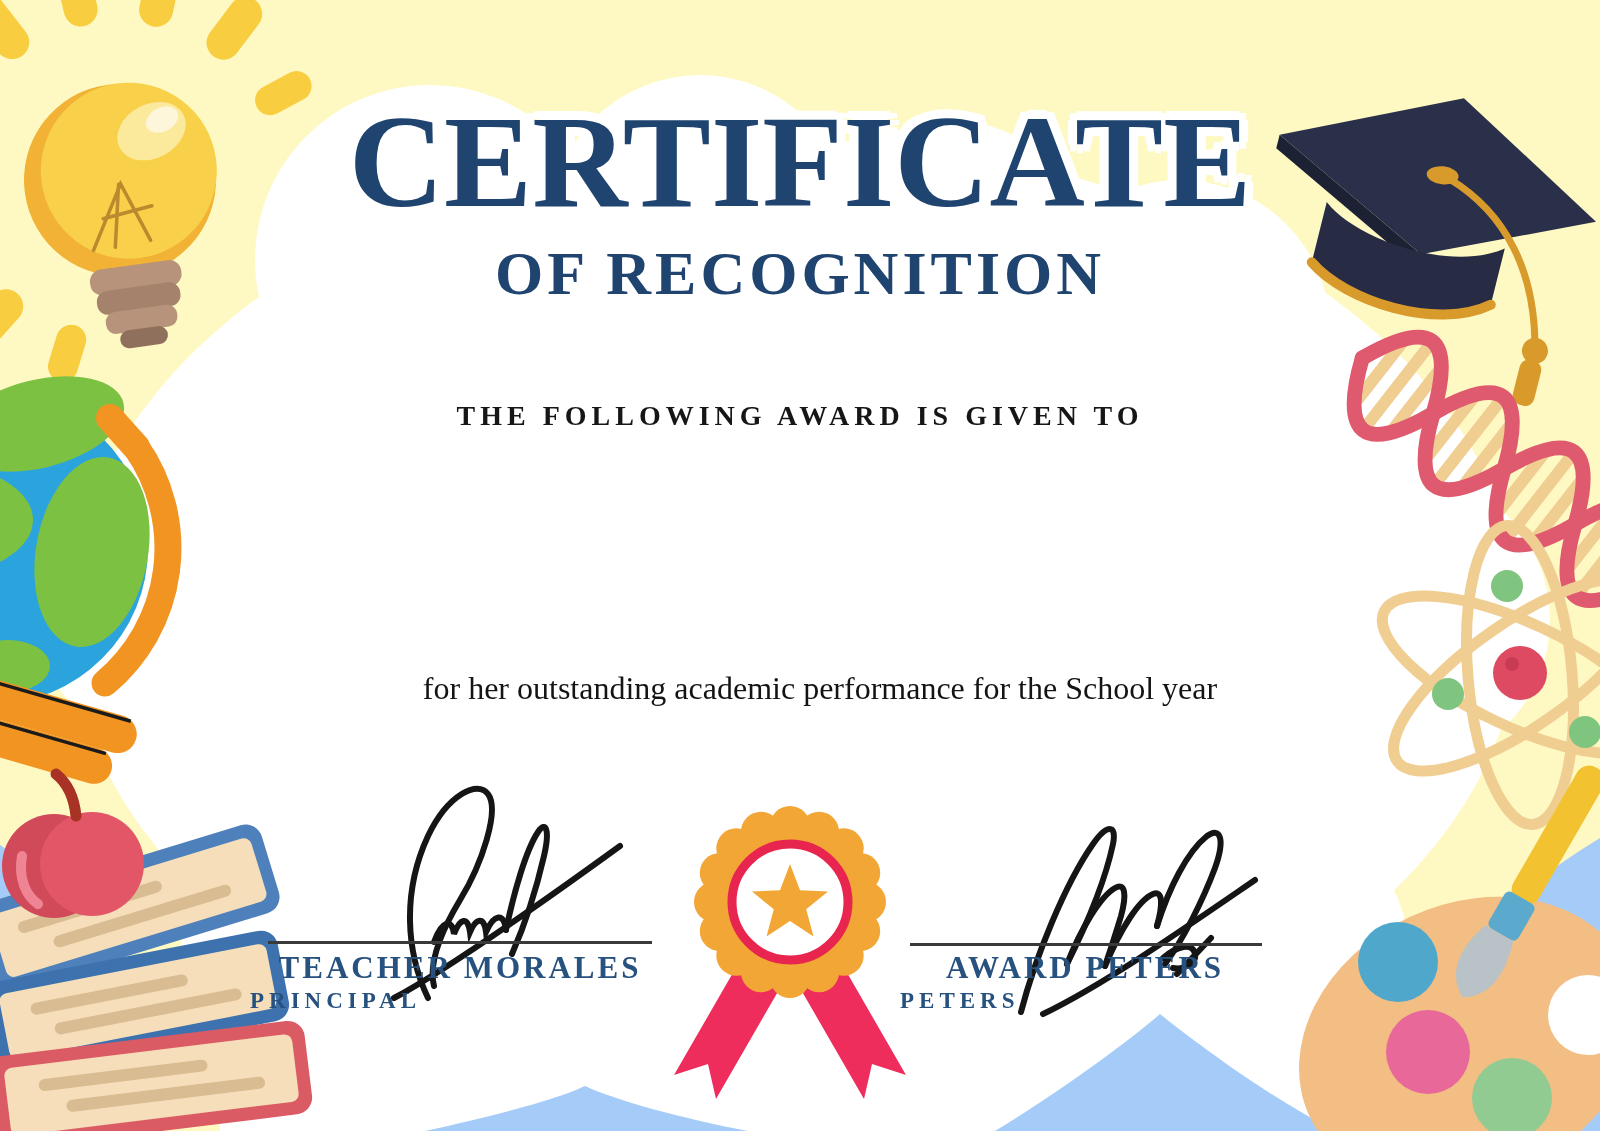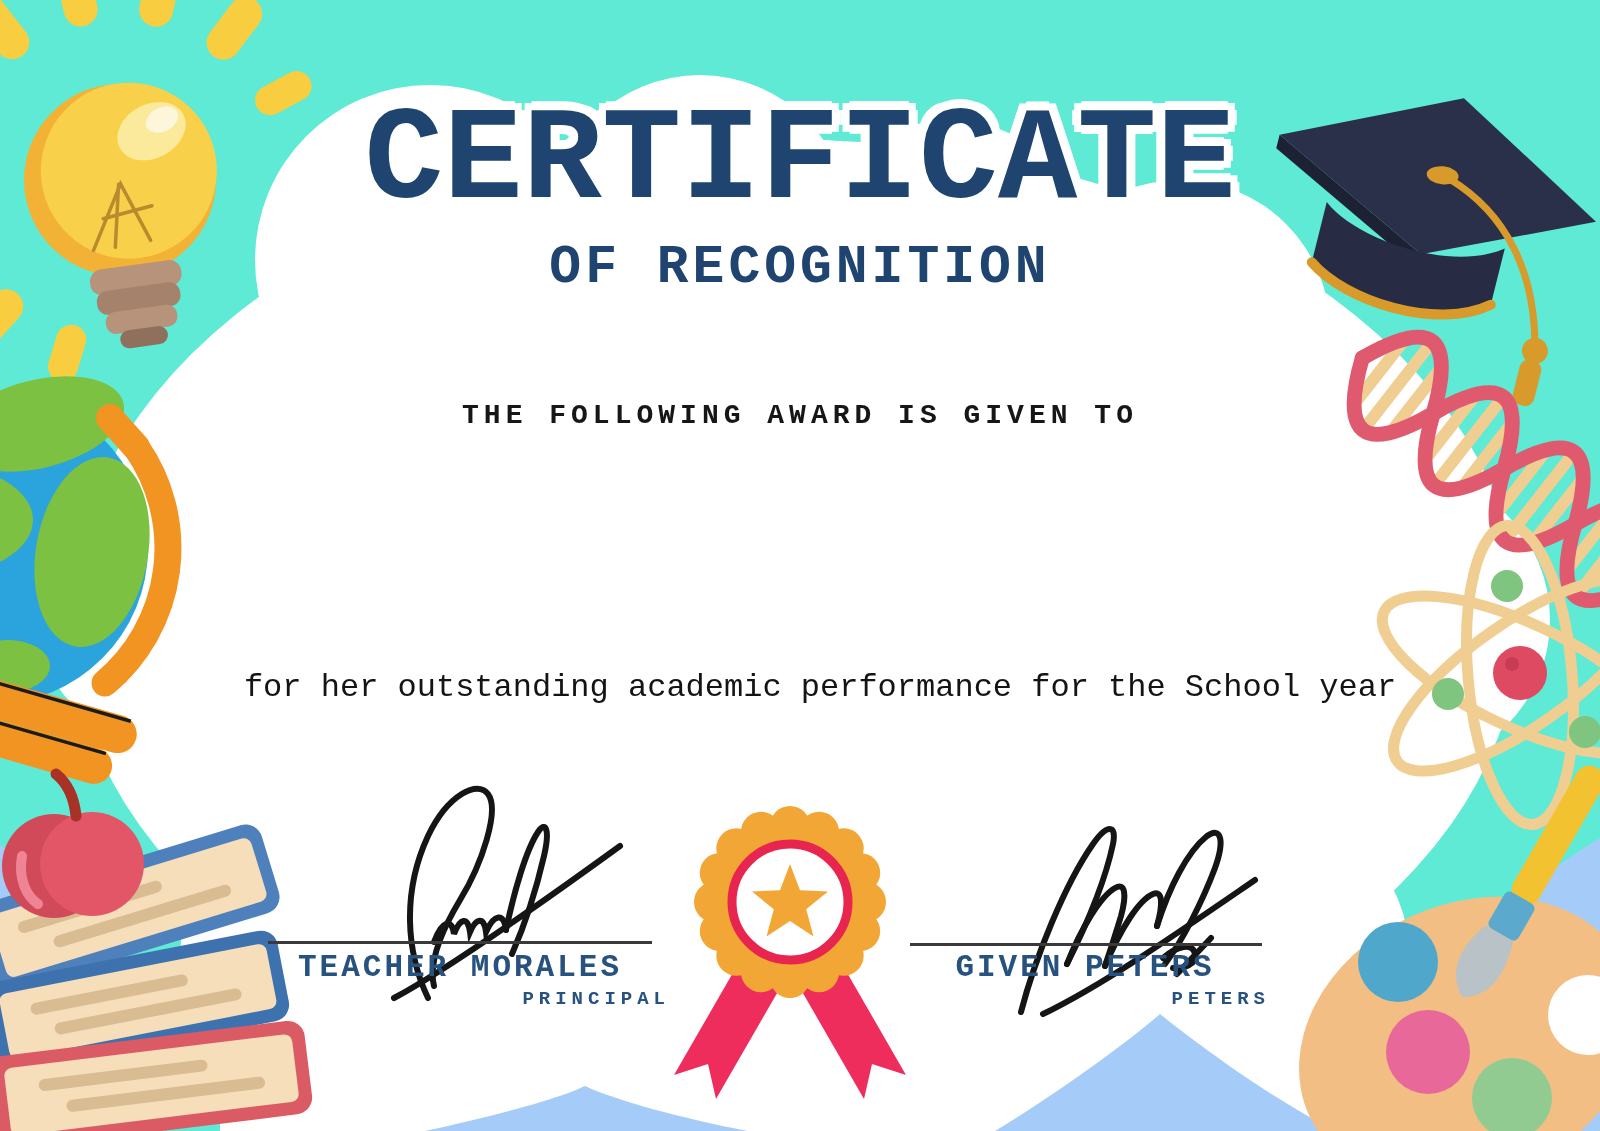--- a/index.html
+++ b/index.html
@@ -1,32 +1,32 @@
 <!DOCTYPE html>
 <html><head>
 <meta charset="utf-8">
 <style>
   html,body{margin:0;padding:0;}
   #page{position:relative;width:1600px;height:1131px;overflow:hidden;
-        background:#5eead4;font-family:Liberation Mono, monospace;}
+        background:#fef9c3;font-family:Liberation Serif, serif;}
   #bg-art{position:absolute;left:0;top:0;}
   .abs{position:absolute;}
   .ctr{width:1600px;left:0;text-align:center;}
   .sticker{text-shadow:0 -9px 0 #fff,0 9px 0 #fff,-9px 0 0 #fff,9px 0 0 #fff,
            -7px -7px 0 #fff,7px -7px 0 #fff,-7px 7px 0 #fff,7px 7px 0 #fff;}
   .title1{top:96px;font-size:132px;font-weight:800;color:#1F4470;letter-spacing:0px;line-height:1;}
-  .title2{top:242px;font-size:53px;font-weight:800;color:#1F4470;letter-spacing:4px;line-height:1;}
+  .title2{top:242px;font-size:62px;font-weight:800;color:#1F4470;letter-spacing:4px;line-height:1;}
   .intro{top:400px;font-size:28px;font-weight:600;color:#161616;letter-spacing:5px;}
   .recipient{top:498px;font-size:112px;font-weight:800;color:#CC4452;letter-spacing:6px;line-height:1;}
   .desc{font-size:32px;color:#141414;line-height:1.0;padding-left:20px;}
   .desc1{top:672px;}
   .desc2{top:726px;}
   .sig-line{height:0;border-top:3px solid #3a3a3a;}
   .sig-name{font-size:31px;font-weight:800;color:#27517E;letter-spacing:3px;text-align:center;}
-  .sig-role{font-size:19px;font-weight:800;color:#27517E;letter-spacing:5px;text-align:right;}
+  .sig-role{font-size:23px;font-weight:800;color:#27517E;letter-spacing:5px;text-align:left;}
 </style>
 </head>
 <body>
 
 <div id="page">
 
   <svg id="bg-art" width="1600" height="1131" viewBox="0 0 1600 1131">
 
     <g fill="#FFFFFF">
       <ellipse cx="795" cy="620" rx="725" ry="480"></ellipse>
@@ -250,16 +250,16 @@
       <path d="M96,224 C110,170 140,96 168,56 C182,36 192,36 188,56 C180,94 160,140 142,176"></path>
       <path d="M142,176 C156,140 176,108 190,100 C200,94 202,106 196,128 C190,148 184,166 180,178"></path>
       <path d="M180,178 C196,140 214,112 228,106 C238,102 238,116 232,138"></path>
       <path d="M232,138 C244,100 262,64 282,48 C296,38 300,52 290,80 C278,112 258,152 240,176"></path>
       <path d="M118,226 C180,196 260,140 330,92"></path>
       <path d="M238,170 C252,158 268,154 270,166 C272,176 258,182 248,180"></path>
       <path d="M252,186 L286,150"></path>
     </g>
   </svg>
   <div class="abs sig-line" style="left:910px;top:943px;width:352px;"></div>
-  <div class="abs sig-name" style="left:900px;top:950px;width:370px;">GIVEN PETERS</div>
+  <div class="abs sig-name" style="left:900px;top:950px;width:370px;">AWARD PETERS</div>
   <div class="abs sig-role" style="left:900px;top:988px;width:370px;">PETERS</div>
 
 </div>
 
 </body></html>

